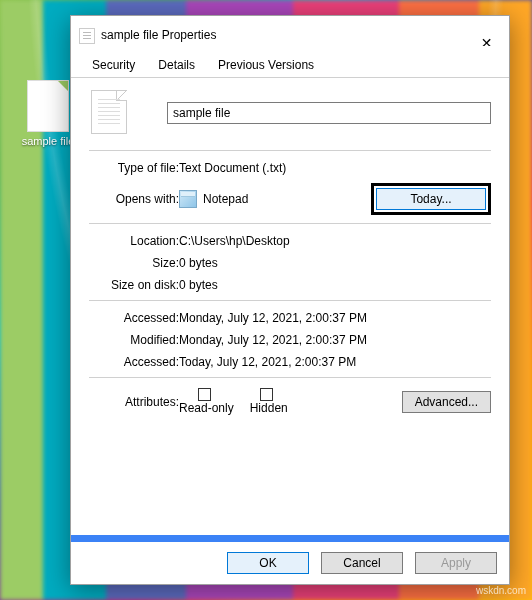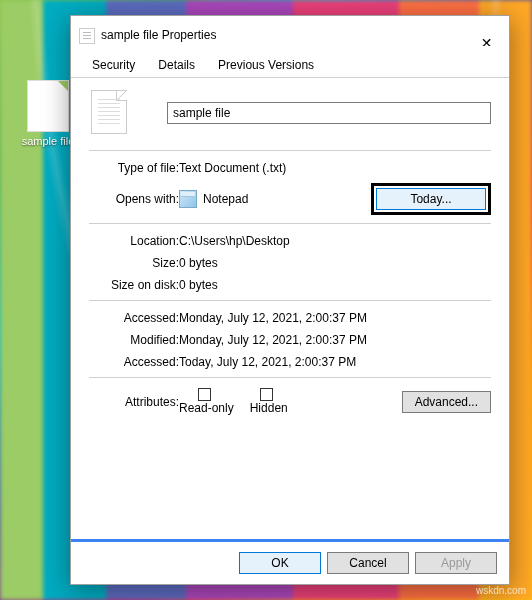--- a/index.html
+++ b/index.html
@@ -189,25 +189,25 @@
       min-width: 110px;
     }
     button.win-btn:disabled { color: #999; }
     .checkbox {
       display: inline-flex; align-items: center; margin-right: 16px; flex-direction: column;
     }
     .checkbox-box {
       width: 13px; height: 13px; border: 1px solid #333; margin-right: 4px;
     }
     .bottom-buttons {
-      border-top: 3px solid #3b82f6;
+      border-top: 7px solid #3b82f6;
       padding: 10px 12px;
       display: flex;
       justify-content: flex-end;
-      gap: 6px;
+      gap: 12px;
     }
     .bottom-buttons button { min-width: 82px; }
     .opens-row { display:flex; align-items:center; }
     .opens-row .val { display:flex; align-items:center; }
     .watermark {
       position: absolute; bottom: 4px; right: 6px;
       font-size: 10px; color: rgba(255,255,255,.7);
     }
   </style>
 </head>

